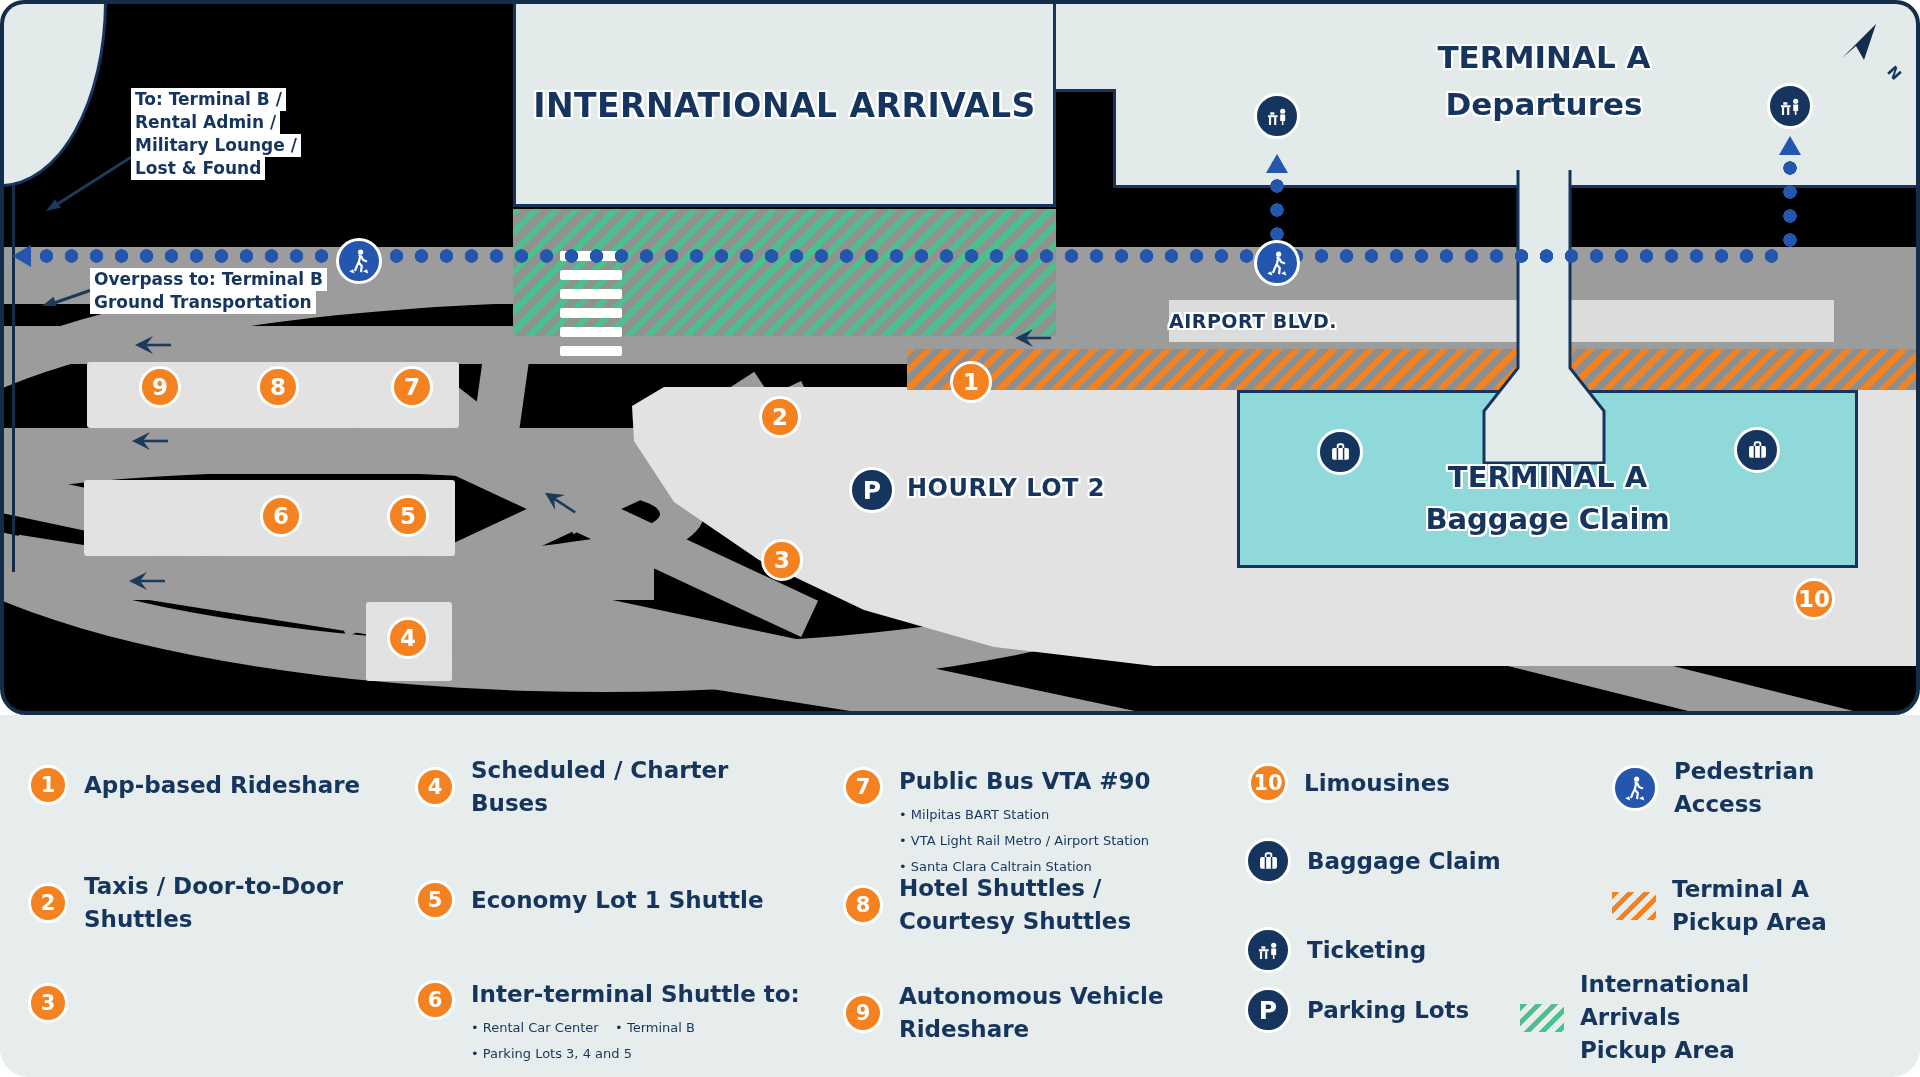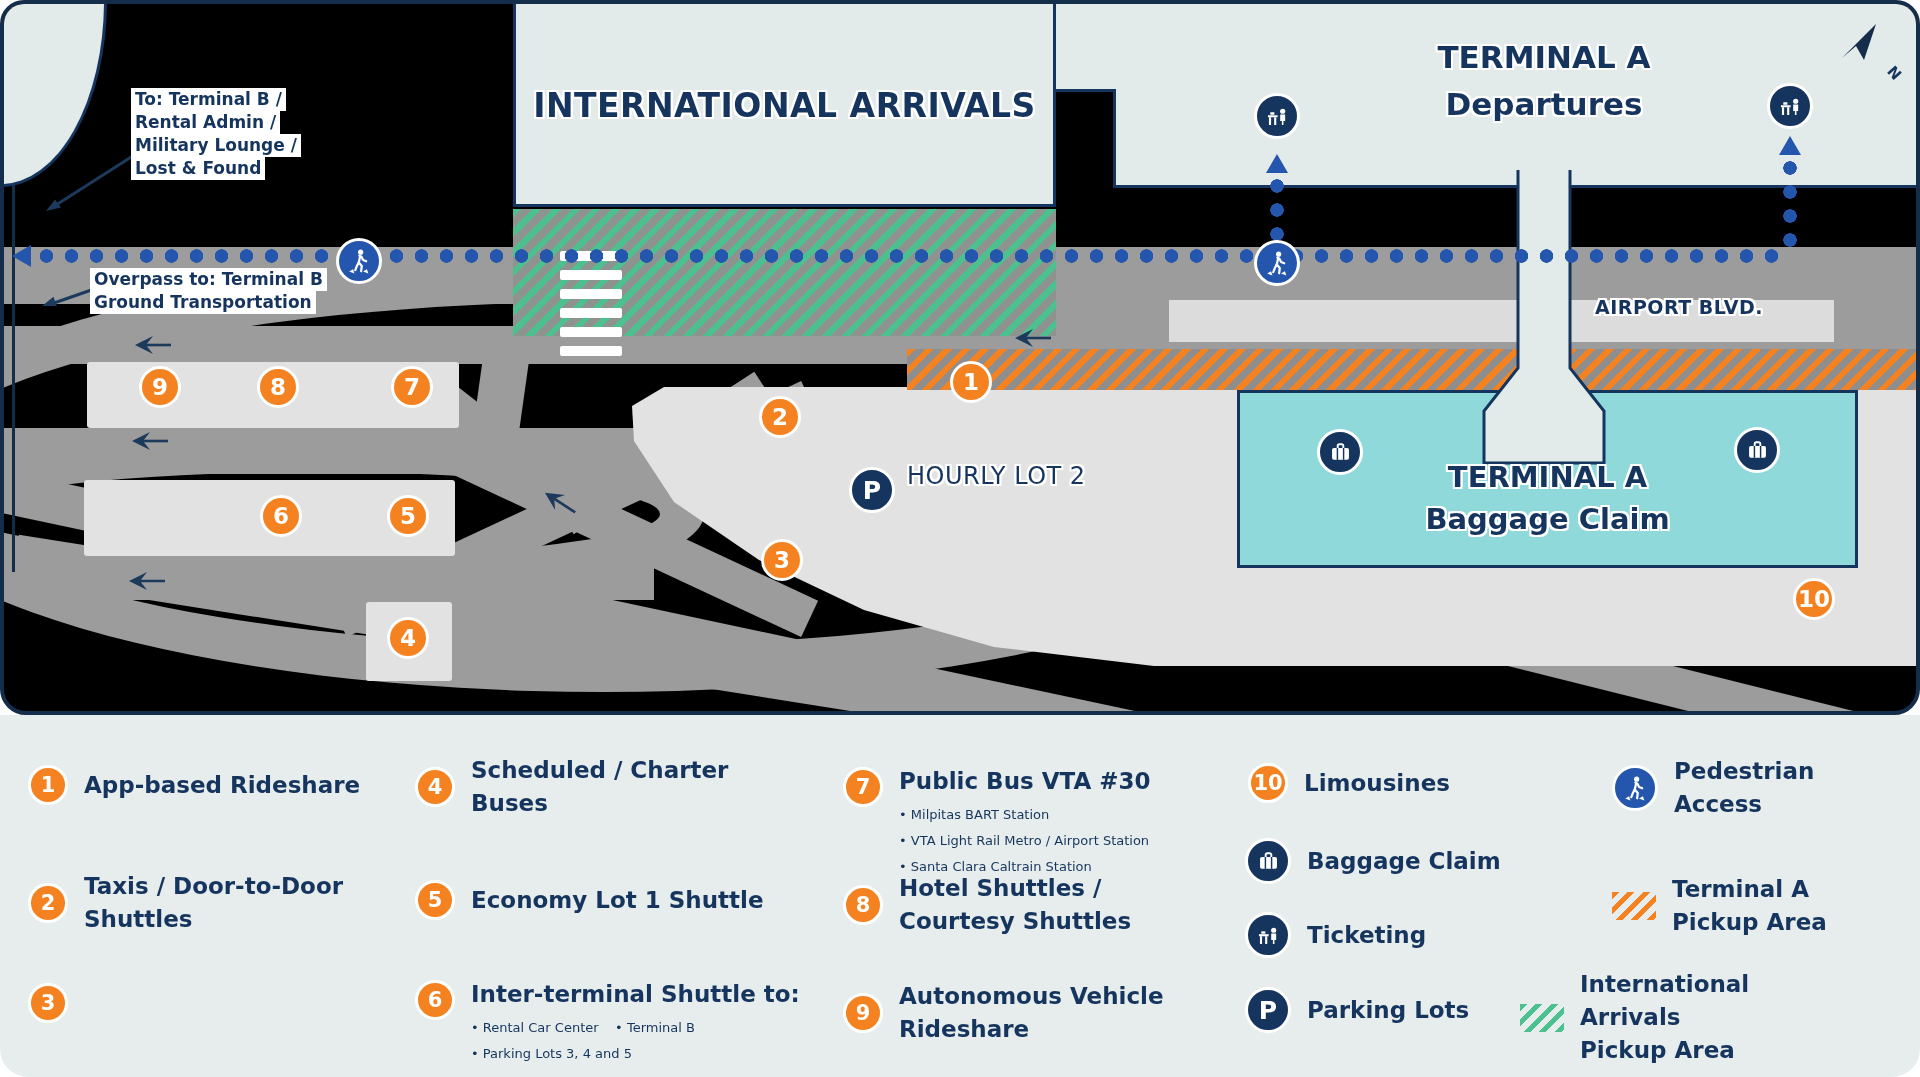--- a/index.html
+++ b/index.html
@@ -31,22 +31,22 @@
   .mk{position:absolute;width:42px;height:42px;border-radius:50%;background:#f58220;border:3px solid #fff;color:#fff;font-weight:700;font-size:23px;display:flex;align-items:center;justify-content:center}
   .nicn{position:absolute;width:46px;height:46px;border-radius:50%;background:#16355e;border:3px solid #fff;display:flex;align-items:center;justify-content:center}
   .picn{background:#2456ad}
   .pglyph{color:#fff;font-size:25px;font-weight:700;line-height:1}
 
   .mlabel{position:absolute;color:#16355e;font-weight:600}
   .wline{display:table;background:#fff;padding:0 4px;line-height:23px;font-size:17px;font-weight:600;white-space:nowrap}
   .title-ia{left:509px;top:0;width:543px;height:203px;display:flex;align-items:center;justify-content:center;font-size:33px;font-weight:700;letter-spacing:.5px}
   .title-dep{left:1255px;top:30px;width:570px;text-align:center;font-size:31px;line-height:47px;font-weight:700;white-space:pre-line}
   .title-bag{left:1233px;top:452px;width:621px;text-align:center;font-size:29px;line-height:42px;font-weight:700;white-space:pre-line}
-  .hourly{left:903px;top:458px;font-size:24px;font-weight:400;letter-spacing:.5px}
-  .blvd{left:1165px;top:292px;width:594px;text-align:right;font-size:19px;font-weight:600;letter-spacing:.5px}
+  .hourly{left:903px;top:470px;font-size:24px;font-weight:700;letter-spacing:.5px}
+  .blvd{left:1165px;top:306px;width:594px;text-align:left;font-size:19px;font-weight:600;letter-spacing:.5px}
   .north-n{position:absolute;left:1884px;top:60px;font-size:15px;font-weight:700;transform:rotate(48deg)}
 
   
   #legend{position:absolute;left:0;top:715px;width:1920px;height:362px;background:#e6edec;border-radius:0 0 28px 28px}
   .litem{position:absolute;display:flex;align-items:center;gap:16px;color:#16355e}
   .litem.top{align-items:flex-start}
   .lb{width:40px;height:40px;border-radius:50%;background:#f58220;border:3px solid #fff;color:#fff;font-weight:700;font-size:21px;display:flex;align-items:center;justify-content:center;flex:0 0 auto}
   .licn{position:static;flex:0 0 auto}
   .li-label{font-size:23px;line-height:33px;font-weight:600;white-space:pre-line}
   .li-bullet{font-size:13px;line-height:26px;font-weight:400;white-space:pre}
@@ -282,21 +282,21 @@
       <div class="li-bullets">
         <div class="li-bullet">• Rental Car Center    • Terminal B</div>
         <div class="li-bullet">• Parking Lots 3, 4 and 5</div>
       </div>
     </div>
   </div>
 
   <div class="litem top" style="left:843px;top:50px">
     <div class="lb" style="margin-top:2px">7</div>
     <div class="li-text">
-      <div class="li-label">Public Bus VTA #30</div>
+      <div class="li-label">Public Bus VTA #90</div>
       <div class="li-bullets">
         <div class="li-bullet">• Milpitas BART Station</div>
         <div class="li-bullet">• VTA Light Rail Metro / Airport Station</div>
         <div class="li-bullet">• Santa Clara Caltrain Station</div>
       </div>
     </div>
   </div>
   <div class="litem" style="left:843px;top:157px">
     <div class="lb">8</div>
     <div class="li-label">Hotel Shuttles /
@@ -316,21 +316,21 @@
     <div class="nicn licn">
       <svg width="27" height="27" viewBox="0 0 24 24">
           <rect x="4.5" y="8" width="15" height="10.5" rx="1.6" fill="#fff"></rect>
           <path d="M9.5 8V6a1.4 1.4 0 0 1 1.4-1.4h2.2A1.4 1.4 0 0 1 14.5 6v2" fill="none" stroke="#fff" stroke-width="1.7"></path>
           <rect x="8.6" y="8" width="1.3" height="10.5" fill="#16355e"></rect>
           <rect x="14.1" y="8" width="1.3" height="10.5" fill="#16355e"></rect>
         </svg>
     </div>
     <div class="li-label">Baggage Claim</div>
   </div>
-  <div class="litem" style="left:1245px;top:197px">
+  <div class="litem" style="left:1245px;top:212px">
     <div class="nicn licn">
       <svg width="27" height="27" viewBox="0 0 24 24" fill="#fff">
           <path d="M3.5 10.8h8.6v1.9H3.5z"></path>
           <path d="M4.4 12.7h1.9v6.8H4.4z"></path>
           <path d="M9 12.7h1.9v6.8H9z"></path>
           <path d="M5.6 8.3h3.6v2.1H5.6z"></path>
           <circle cx="16.6" cy="7.3" r="2.3"></circle>
           <path d="M14.4 10.3h4.4v5.8h-1.5v3.4h-1.4v-3.4h-1.5z"></path>
         </svg>
     </div>

